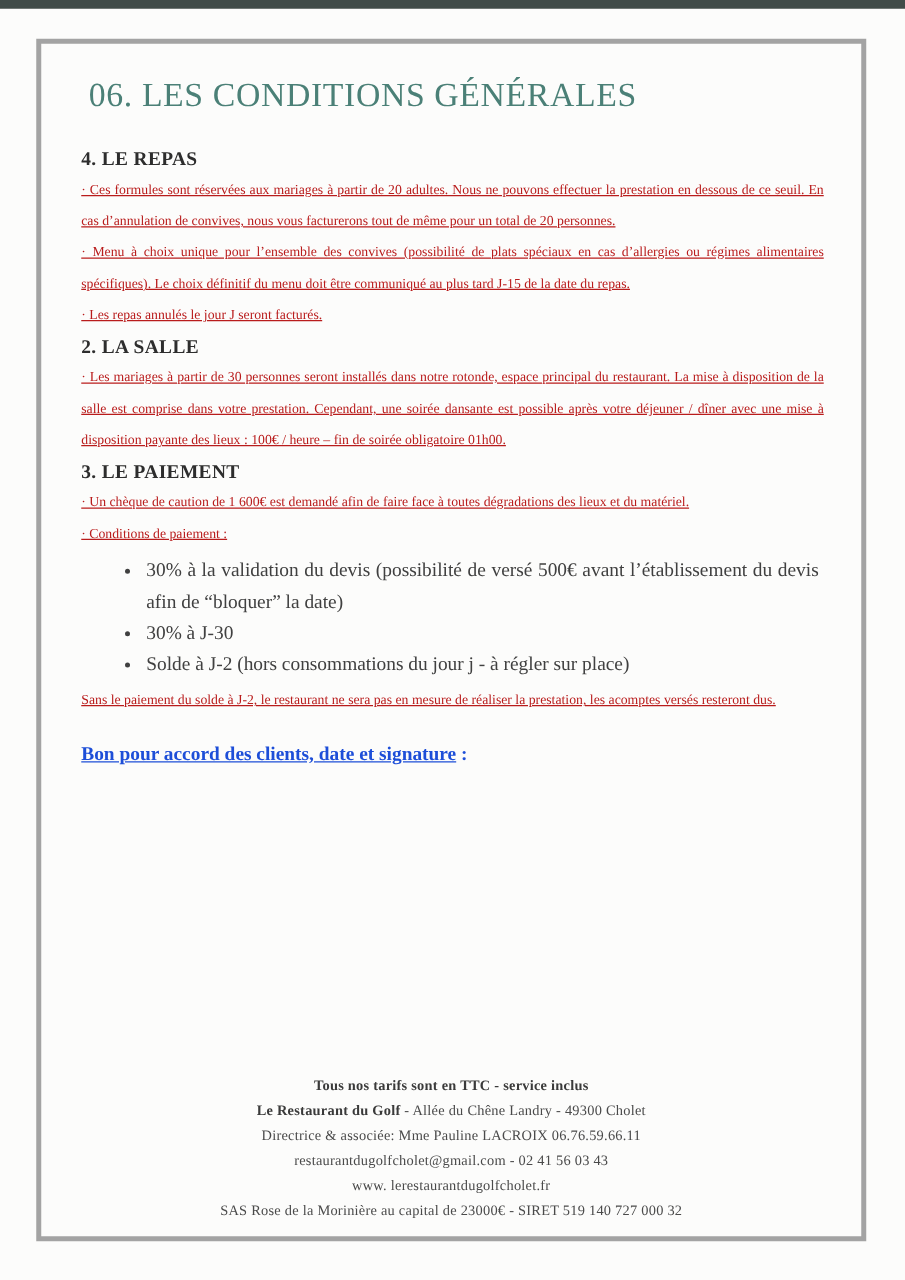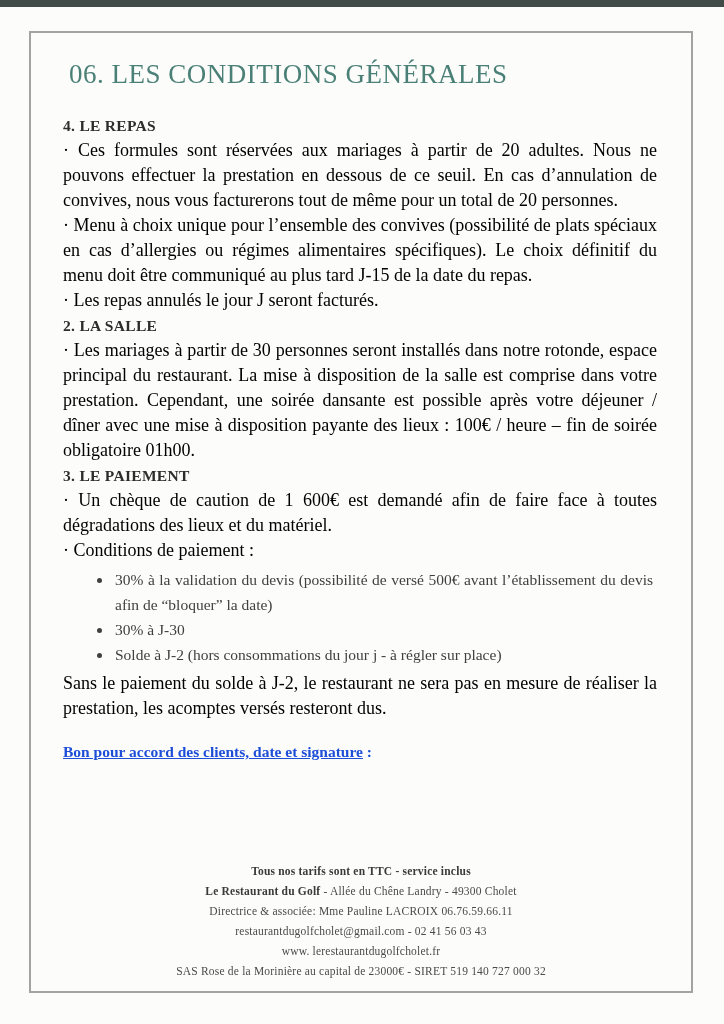--- a/index.html
+++ b/index.html
@@ -3,33 +3,33 @@
 <meta charset="utf-8">
 <style>
   html,body{margin:0;padding:0;background:#ffffff;}
   .page{
     position:relative;width:724px;height:1024px;background:#fcfcfb;
     overflow:hidden;font-family:"Liberation Serif", serif;
   }
   .topbar{position:absolute;top:0;left:0;width:100%;height:7px;background:#414c49;}
   .frame{
     position:absolute;left:29px;top:31px;width:664px;height:962px;
-    border:2px solid #a3a3a3;box-sizing:border-box;
+    border:4px solid #a3a3a3;box-sizing:border-box;
   }
   .content{position:absolute;left:32px;top:24px;width:594px;}
   .doc-title{
     font-size:27px;line-height:34px;font-weight:400;letter-spacing:0.5px;
     color:#4b8077;margin:0 0 22px 6px;white-space:nowrap;
   }
   .sec-heading{
     font-size:15.5px;font-weight:700;color:#2d2d2d;line-height:25px;
     letter-spacing:0.3px;margin:0;
   }
   .para{
-    font-size:18px;line-height:25px;color:#000000;text-align:justify;margin:0;
+    font-size:11px;line-height:25px;color:#b91c1c;text-align:justify;margin:0;text-decoration:underline;
   }
   ul.bullets{margin:4px;padding:0 0 0 46px;list-style:disc;}
   ul.bullets li{
     font-size:15.5px;line-height:25px;color:#404040;text-align:justify;
     padding-left:2px;
   }
   .signature{
     margin-top:18px;font-size:15.5px;font-weight:700;color:#1d4ed8;line-height:25px;
   }
   .signature .u{text-decoration:underline;}

